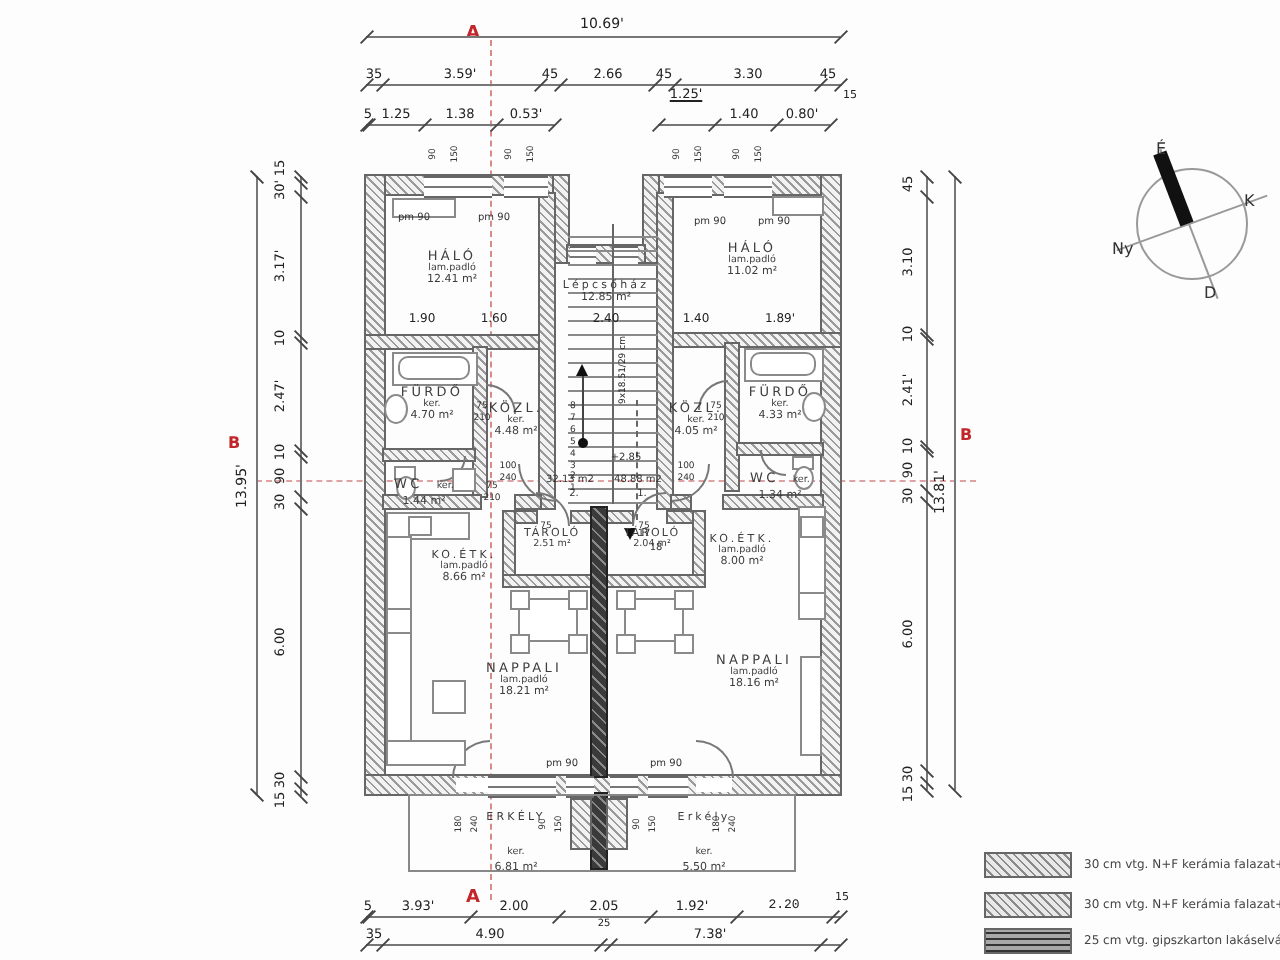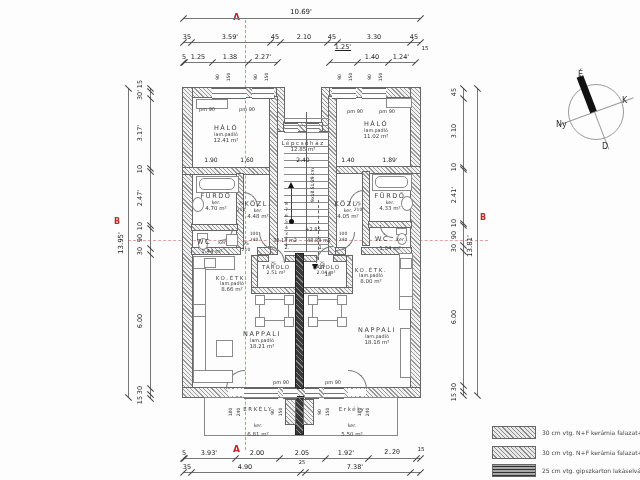--- a/index.html
+++ b/index.html
@@ -329,45 +329,45 @@
       <i class="tk" style="left: 87px;"></i>
       <i class="tk" style="left: 97px;"></i>
       <i class="tk" style="left: 144px;"></i>
       <i class="tk" style="left: 154px;"></i>
       <i class="tk" style="left: 227px;"></i>
       <i class="tk" style="left: 237px;"></i>
     </div>
   <div class="dn" style="left:187px;top:33px;">35</div>
   <div class="dn" style="left:230px;top:33px;">3.59'</div>
   <div class="dn" style="left:275px;top:33px;">45</div>
-  <div class="dn" style="left:304px;top:33px;">2.10</div>
+  <div class="dn" style="left:304px;top:33px;">2.66</div>
   <div class="dn" style="left:332px;top:33px;">45</div>
   <div class="dn" style="left:374px;top:33px;">3.30</div>
   <div class="dn" style="left:414px;top:33px;">45</div>
   <div class="dn" style="left:425px;top:45px;font-size:5.5px;">15</div>
   <div class="dlh" style="left:183px;top:62px;width:94px;">
       <i class="tk" style="left: 0px;"></i>
       <i class="tk" style="left: 1px;"></i>
       <i class="tk" style="left: 29px;"></i>
       <i class="tk" style="left: 65px;"></i>
       <i class="tk" style="left: 94px;"></i>
     </div>
   <div class="dn" style="left:184px;top:53px;">5</div>
   <div class="dn" style="left:198px;top:53px;">1.25</div>
   <div class="dn" style="left:230px;top:53px;">1.38</div>
-  <div class="dn" style="left:263px;top:53px;">2.27'</div>
+  <div class="dn" style="left:263px;top:53px;">0.53'</div>
   <div class="dlh" style="left:329px;top:62px;width:86px;">
       <i class="tk" style="left: 0px;"></i>
       <i class="tk" style="left: 28px;"></i>
       <i class="tk" style="left: 59px;"></i>
       <i class="tk" style="left: 86px;"></i>
     </div>
   <div class="dn" style="left:343px;top:43px;text-decoration:underline;">1.25'</div>
   <div class="dn" style="left:372px;top:53px;">1.40</div>
-  <div class="dn" style="left:401px;top:53px;">1.24'</div>
+  <div class="dn" style="left:401px;top:53px;">0.80'</div>
 
   <div class="dlv" style="left:128px;top:88px;height:309px;">
       <i class="tkv" style="top: 0px;"></i>
       <i class="tkv" style="top: 309px;"></i>
     </div>
   <div class="dnv" style="left:121px;top:243px;font-size:7px;">13.95'</div>
   <div class="dlv" style="left:150px;top:88px;height:310px;">
       <i class="tkv" style="top: 0px;"></i>
       <i class="tkv" style="top: 3px;"></i>
       <i class="tkv" style="top: 10px;"></i>

